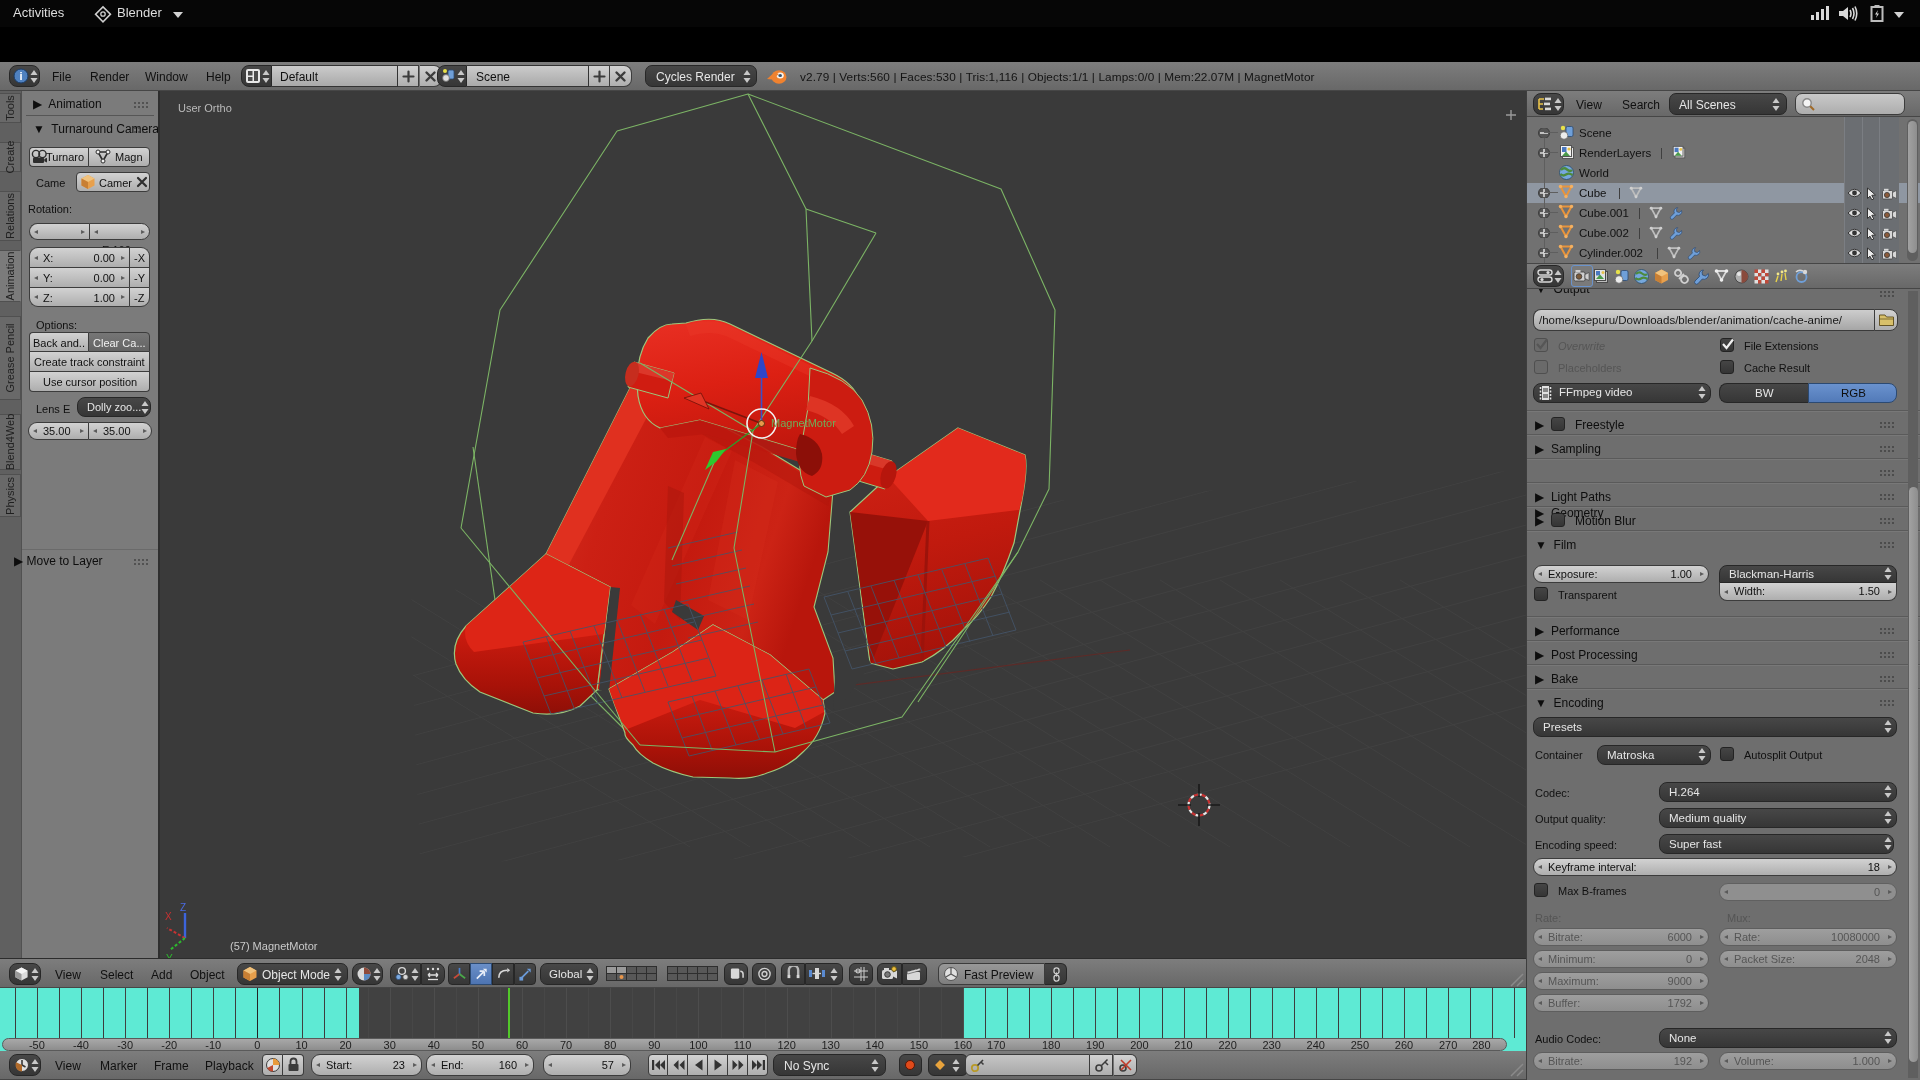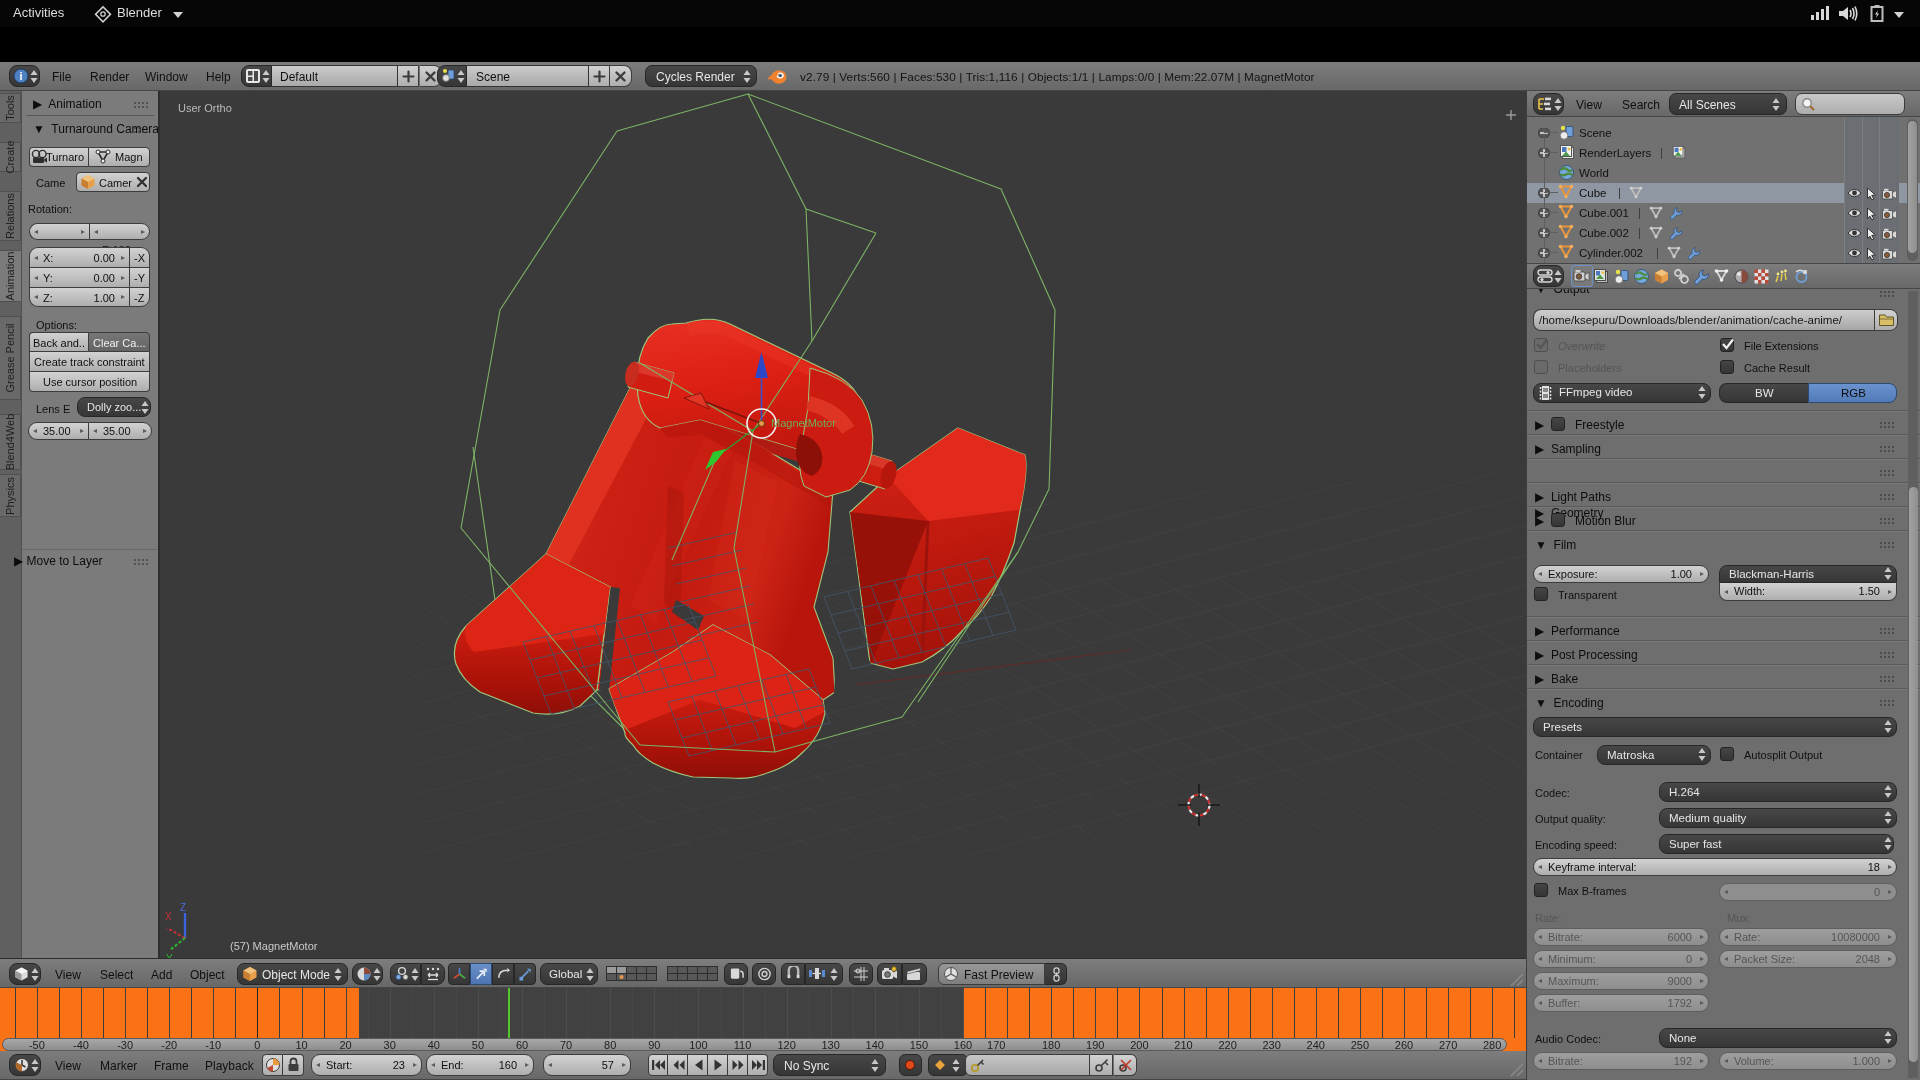--- a/index.html
+++ b/index.html
@@ -658,21 +658,21 @@
     <rect x="3" y="0.8" width="5" height="6" rx="2.4" fill="none" stroke="#cfcfcf" stroke-width="1.3"></rect>
     <rect x="3" y="8.2" width="5" height="6" rx="2.4" fill="none" stroke="#cfcfcf" stroke-width="1.3"></rect>
     <path d="M5.5 5.4 V9.6" stroke="#cfcfcf" stroke-width="1.1"></path>
   </svg>
 
   <svg class="abs" style="left:1510px; top:14px;" width="14" height="14">
         <path d="M13 1 L1 13 M13 7 L7 13" stroke="#8a8a8a" stroke-width="1.5"></path>
       </svg>
 </div>
 
-<div id="timeline" class="abs" style="left:0; top:988px; width:1526px; height:73px; background:#f97316; overflow:hidden;">
+<div id="timeline" class="abs" style="left:0; top:988px; width:1526px; height:73px; background:#5eead4; overflow:hidden;">
 <div class="abs" style="left:358.8px; top:0; width:604.2px; height:50px; background:#414141;"></div>
       <div class="abs" style="left:14.8px; top:0; width:1px; height:50px; background:#3c3c3c;"></div>
       <div class="abs" style="left:58.9px; top:0; width:1px; height:50px; background:#3c3c3c;"></div>
       <div class="abs" style="left:103.0px; top:0; width:1px; height:50px; background:#3c3c3c;"></div>
       <div class="abs" style="left:147.1px; top:0; width:1px; height:50px; background:#3c3c3c;"></div>
       <div class="abs" style="left:191.2px; top:0; width:1px; height:50px; background:#3c3c3c;"></div>
       <div class="abs" style="left:235.3px; top:0; width:1px; height:50px; background:#3c3c3c;"></div>
       <div class="abs" style="left:279.4px; top:0; width:1px; height:50px; background:#3c3c3c;"></div>
       <div class="abs" style="left:323.5px; top:0; width:1px; height:50px; background:#3c3c3c;"></div>
       <div class="abs" style="left:367.6px; top:0; width:1px; height:50px; background:#474747;"></div>
@@ -767,21 +767,21 @@
           <div class="abs" style="left:1031.2px; top:1px; width:40px; text-align:center; font-size:11px; color:#1e1e1e;">180</div>
           <div class="abs" style="left:1075.3px; top:1px; width:40px; text-align:center; font-size:11px; color:#1e1e1e;">190</div>
           <div class="abs" style="left:1119.4px; top:1px; width:40px; text-align:center; font-size:11px; color:#1e1e1e;">200</div>
           <div class="abs" style="left:1163.5px; top:1px; width:40px; text-align:center; font-size:11px; color:#1e1e1e;">210</div>
           <div class="abs" style="left:1207.6px; top:1px; width:40px; text-align:center; font-size:11px; color:#1e1e1e;">220</div>
           <div class="abs" style="left:1251.7px; top:1px; width:40px; text-align:center; font-size:11px; color:#1e1e1e;">230</div>
           <div class="abs" style="left:1295.8px; top:1px; width:40px; text-align:center; font-size:11px; color:#1e1e1e;">240</div>
           <div class="abs" style="left:1339.9px; top:1px; width:40px; text-align:center; font-size:11px; color:#1e1e1e;">250</div>
           <div class="abs" style="left:1384.0px; top:1px; width:40px; text-align:center; font-size:11px; color:#1e1e1e;">260</div>
           <div class="abs" style="left:1428.1px; top:1px; width:40px; text-align:center; font-size:11px; color:#1e1e1e;">270</div>
-          <div class="abs" style="left:1472.2px; top:1px; width:40px; text-align:center; font-size:11px; color:#1e1e1e;">280</div>
+          <div class="abs" style="left:1472.2px; top:1px; width:40px; text-align:left; font-size:11px; color:#1e1e1e;">280</div>
         </div>
       </div>
 </div>
 <div id="tlhdr" class="abs hdr" style="left:0; top:1051px; width:1526px; height:29px;">
   <div class="abs wdark" style="left:9px; top:3px; width:32px; height:22px; border-radius:8px;"></div>
   <svg class="abs" style="left:14px; top:6px;" width="16" height="16" viewBox="0 0 16 16">
     <circle cx="8" cy="8" r="6.5" fill="#e0e0e0" stroke="#3a3a3a"></circle>
     <path d="M8 8 L8 3 M8 8 L11.5 10" stroke="#3a3a3a" stroke-width="1.6"></path>
     <path d="M8 8 L2.2 5.2 A6.5 6.5 0 0 0 8 14.5 Z" fill="#b06a2a"></path>
   </svg>

